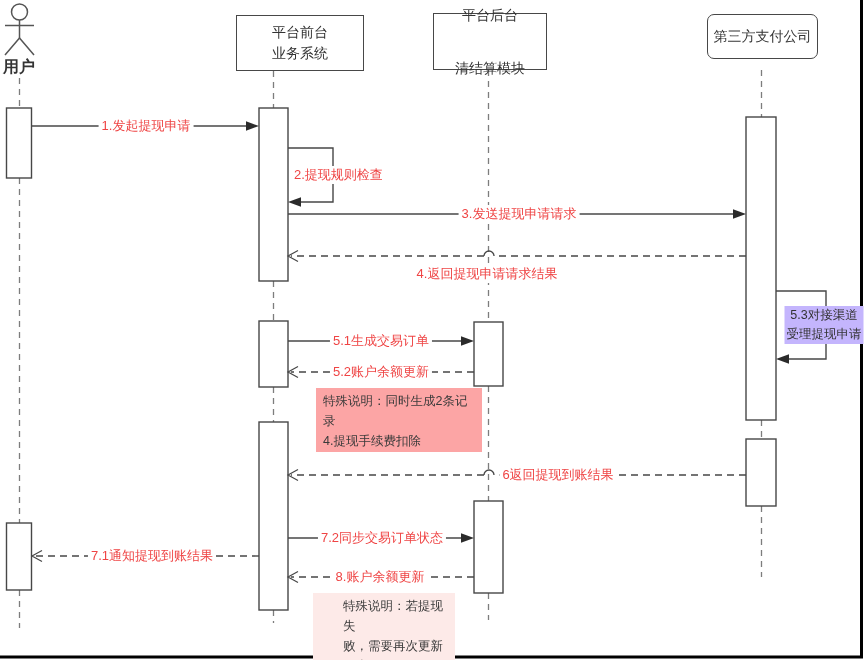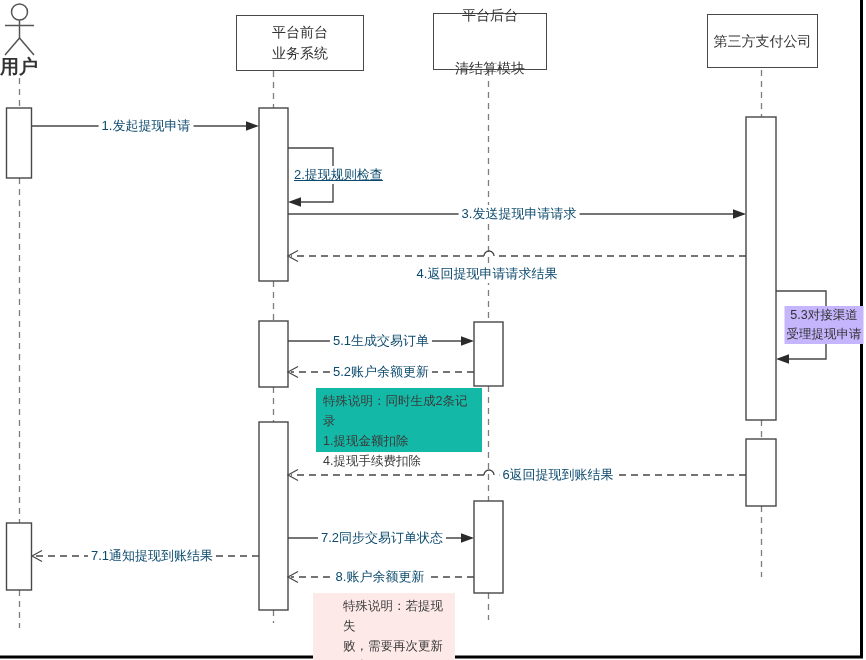--- a/index.html
+++ b/index.html
@@ -3,27 +3,27 @@
 <meta charset="utf-8">
 <style>
   html,body{margin:0;padding:0;background:#fff;}
   .canvas{position:relative;width:866px;height:660px;background:#fff;overflow:hidden;
           font-family:"Liberation Sans",sans-serif;color:#333;}
   .canvas svg{position:absolute;left:0;top:0;}
   .hdr{position:absolute;box-sizing:border-box;border:1.5px solid #474747;background:#fff;
        display:flex;flex-direction:column;align-items:center;justify-content:center;
        font-size:14px;line-height:21px;text-align:center;}
   .lbl{position:absolute;transform:translate(-50%,-50%);white-space:nowrap;background:#fff;
-       padding:0 3px;font-size:13px;color:#0c4a6e;}
-  .lbl-left{transform:translate(0,-50%);text-decoration:underline;}
+       padding:0 3px;font-size:13px;color:#ef4444;}
+  .lbl-left{transform:translate(0,-50%);}
   .self-lbl{position:absolute;transform:translate(-50%,-50%);background:#c4b5fd;text-align:center;
        font-size:12.5px;line-height:19px;white-space:nowrap;padding:0 2px;color:#333;}
   .note{position:absolute;box-sizing:border-box;font-size:12.5px;line-height:20px;
        padding:3px 7px;color:#3a3a3a;}
-  .actor-lbl{position:absolute;transform:translate(-50%,-50%);font-size:19px;font-weight:600;
+  .actor-lbl{position:absolute;transform:translate(-50%,-50%);font-size:16px;font-weight:600;
        white-space:nowrap;}
 </style>
 </head>
 <body>
 
 <div class="canvas">
 
   <svg width="866" height="660" viewBox="0 0 866 660">
 
     <g stroke="#7d7d7d" stroke-width="1.3" stroke-dasharray="6,5">
@@ -111,42 +111,41 @@
   <div class="actor-lbl" style="left:19px;top:67px;">用户</div>
 
   <div class="hdr" style="left:236px;top:15px;width:128px;height:56px;">
     <div>平台前台</div>
     <div>业务系统</div>
   </div>
   <div class="hdr" style="left:433px;top:13px;width:114px;height:57px;gap:32px;">
     <div>平台后台</div>
     <div>清结算模块</div>
   </div>
-  <div class="hdr" style="left:707px;top:14px;width:111px;height:54px;">
+  <div class="hdr" style="left:707px;top:14px;width:111px;height:45px;border-radius:7px;">
     <div>第三方支付公司</div>
   </div>
 
   <div class="lbl" style="left:146px;top:126px;">1.发起提现申请</div>
   <div class="lbl lbl-left" style="left:291px;top:175px;">2.提现规则检查</div>
   <div class="lbl" style="left:519px;top:214px;">3.发送提现申请请求</div>
   <div class="lbl" style="left:487px;top:274px;">4.返回提现申请请求结果</div>
   <div class="lbl" style="left:381px;top:341px;">5.1生成交易订单</div>
   <div class="lbl" style="left:381px;top:372px;">5.2账户余额更新</div>
   <div class="self-lbl" style="left:824px;top:325px;">
     <div>5.3对接渠道</div>
     <div>受理提现申请</div>
   </div>
   <div class="lbl" style="left:558px;top:475px;">6返回提现到账结果</div>
   <div class="lbl" style="left:152px;top:556px;">7.1通知提现到账结果</div>
   <div class="lbl" style="left:382px;top:538px;">7.2同步交易订单状态</div>
   <div class="lbl" style="left:380px;top:577px;">8.账户余额更新</div>
 
-  <div class="note" style="left: 316px; top: 388px; width: 166px; height: 64px; background: #14b8a6;">
+  <div class="note" style="left: 316px; top: 388px; width: 166px; height: 64px; background: #fca5a5;">
     <div>特殊说明：同时生成2条记录</div>
-    <div>1.提现金额扣除</div>
     <div>4.提现手续费扣除</div>
   </div>
   <div class="note" style="left: 313px; top: 593px; width: 142px; height: 72px; background: rgb(253, 234, 232); padding-left: 30px;">
     <div>特殊说明：若提现失</div>
     <div>败，需要再次更新账户</div>
     <div>余额，余额增加</div>
   </div>
 
 </div>
 

